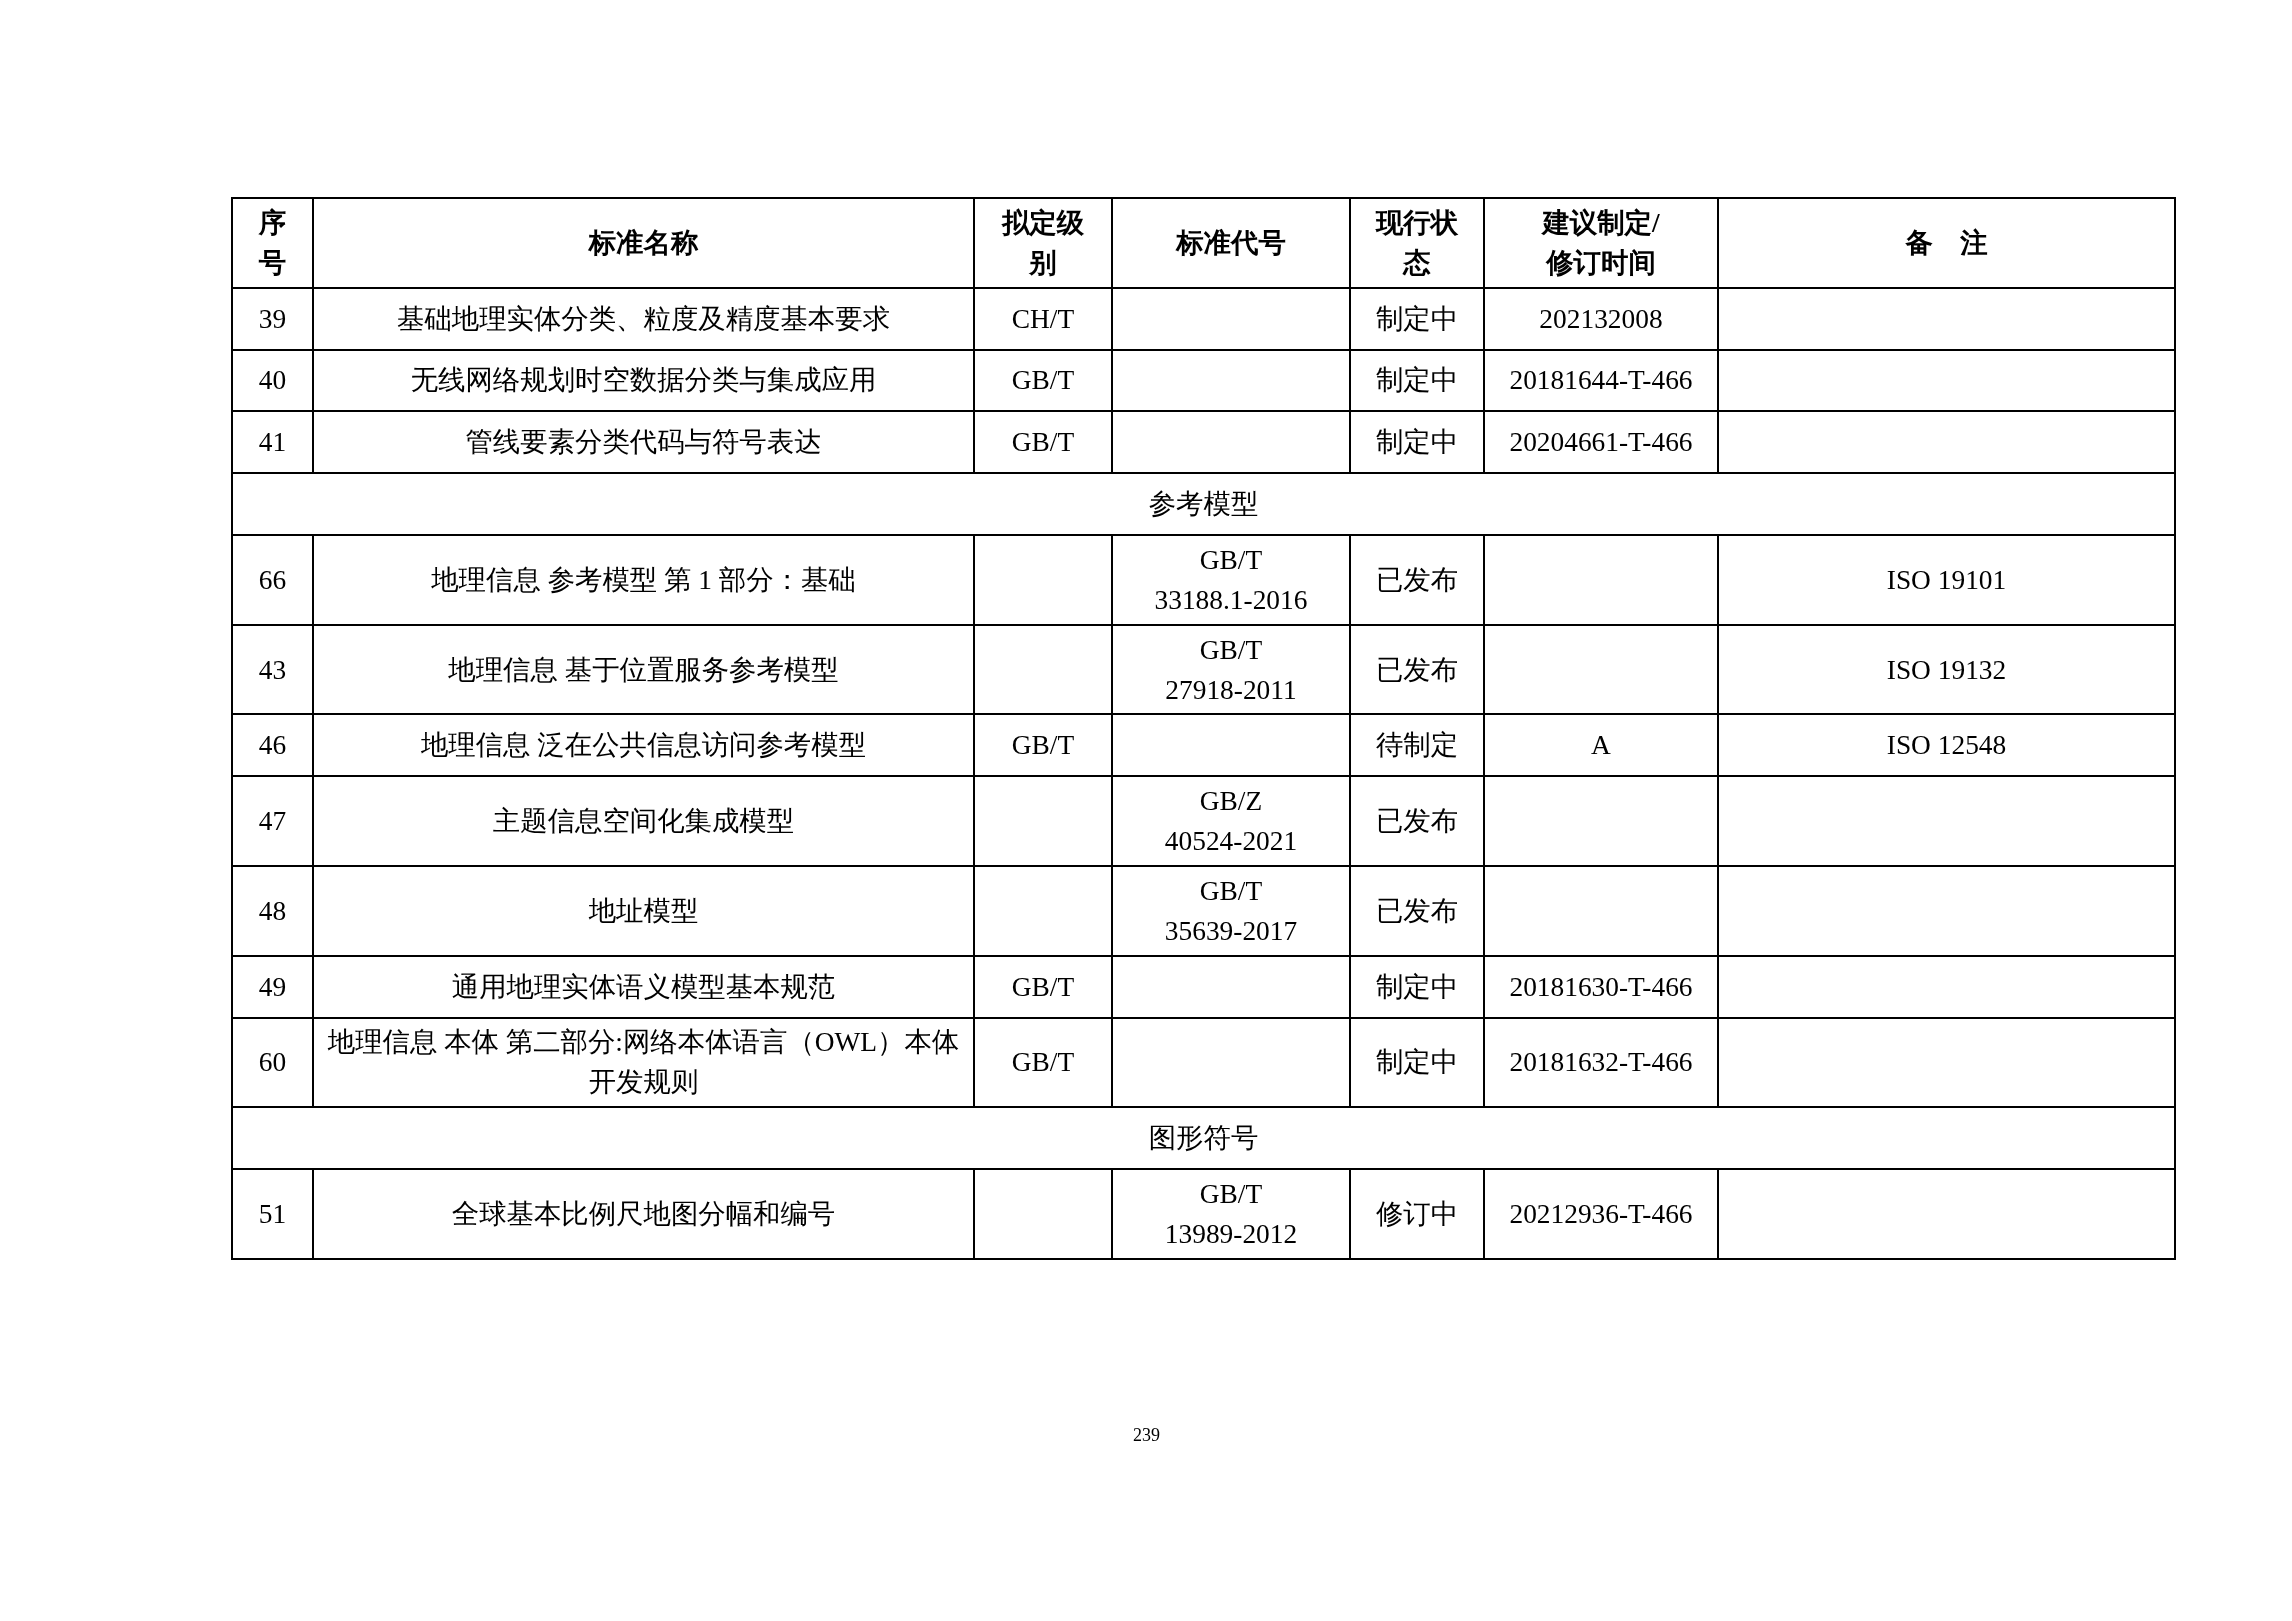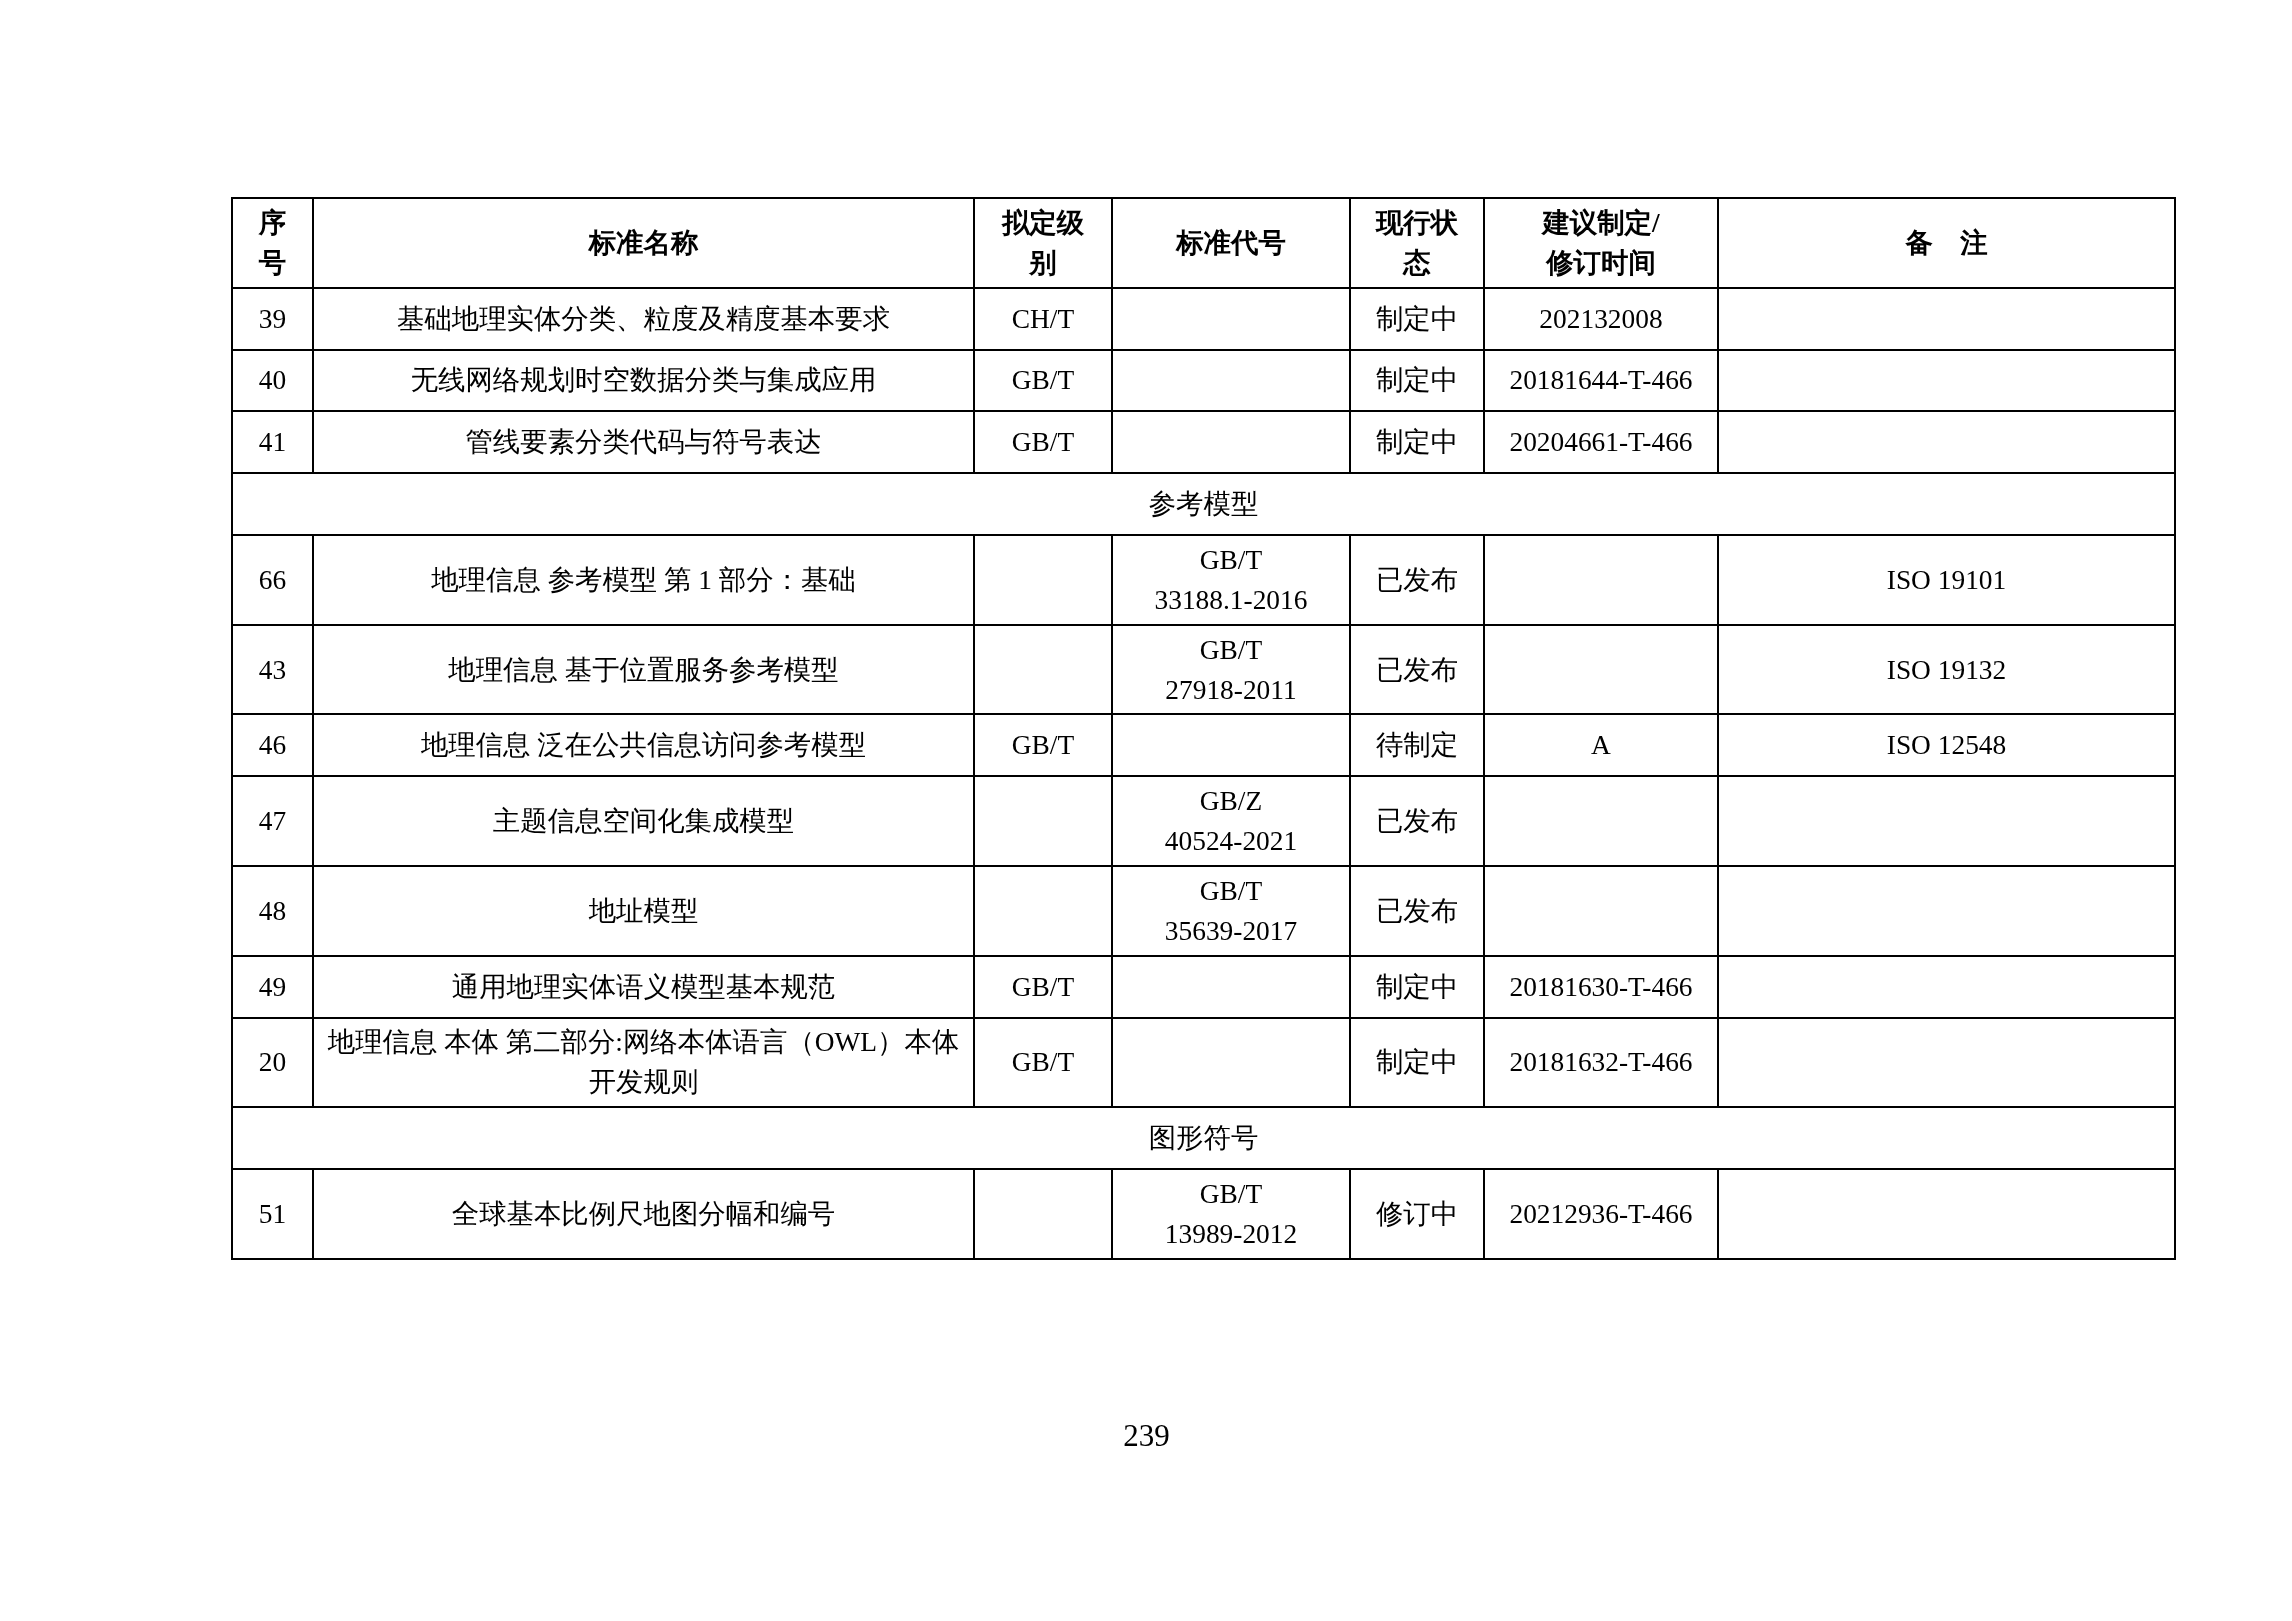--- a/index.html
+++ b/index.html
@@ -57,21 +57,21 @@
   .section-cell {
     font-weight: bold;
     text-align: center;
   }
   .page-number {
     position: absolute;
     left: 0;
     top: 1419px;
     width: 2293px;
     text-align: center;
-    font-size: 31px;
+    font-size: 18px;
     line-height: 33px;
   }
 </style>
 </head>
 <body>
 
 <div class="page">
 
   <table class="std-table">
     <colgroup>
@@ -181,21 +181,21 @@
         <tr>
           <td>49</td>
           <td class="c-name">通用地理实体语义模型基本规范</td>
           <td>GB/T</td>
           <td></td>
           <td>制定中</td>
           <td>20181630-T-466</td>
           <td></td>
         </tr>
         <tr>
-          <td>20</td>
+          <td>60</td>
           <td class="c-name">地理信息 本体 第二部分:网络本体语言（OWL）本体开发规则</td>
           <td>GB/T</td>
           <td></td>
           <td>制定中</td>
           <td>20181632-T-466</td>
           <td></td>
         </tr>
         <tr>
           <td colspan="7" class="section-cell">图形符号</td>
         </tr>

